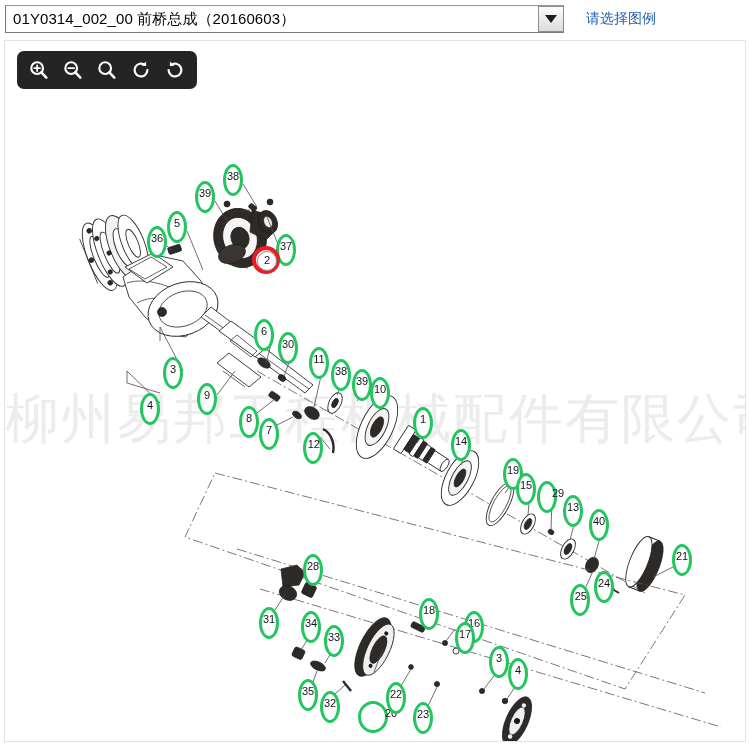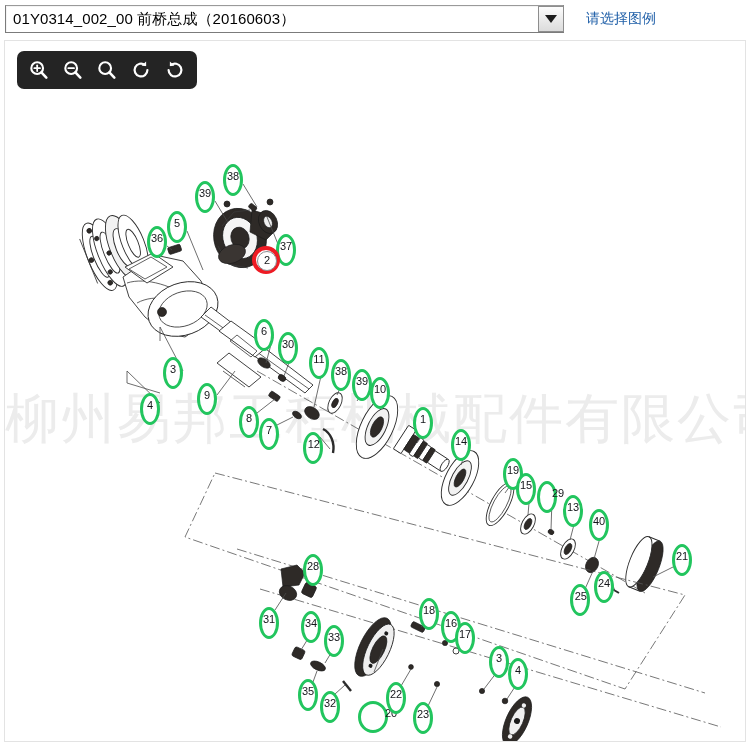--- a/index.html
+++ b/index.html
@@ -502,20 +502,20 @@
         <div class="callout" style="left: 298px; top: 513px;">28</div>
         <div class="callout" style="left: 254px; top: 566px;">31</div>
         <div class="callout" style="left: 296px; top: 570px; text-align: center;">34</div>
         <div class="callout" style="left: 319px; top: 584px;">33</div>
         <div class="callout" style="left: 293px; top: 638px;">35</div>
         <div class="callout" style="left: 315px; top: 650px;">32</div>
         <div class="callout" style="left: 353px; top: 660px; padding-left: 24px;">20</div>
         <div class="callout" style="left: 381px; top: 641px;">22</div>
         <div class="callout" style="left: 408px; top: 661px;">23</div>
         <div class="callout" style="left: 414px; top: 557px;">18</div>
-        <div class="callout" style="left: 436px; top: 570px;">16</div>
+        <div class="callout" style="left: 459px; top: 570px;">16</div>
         <div class="callout" style="left: 450px; top: 581px;">17</div>
         <div class="callout" style="left: 484px; top: 605px;">3</div>
         <div class="callout" style="left: 503px; top: 617px;">4</div>
       </div>
 
   </div>
 </div>
 
 </body></html>

